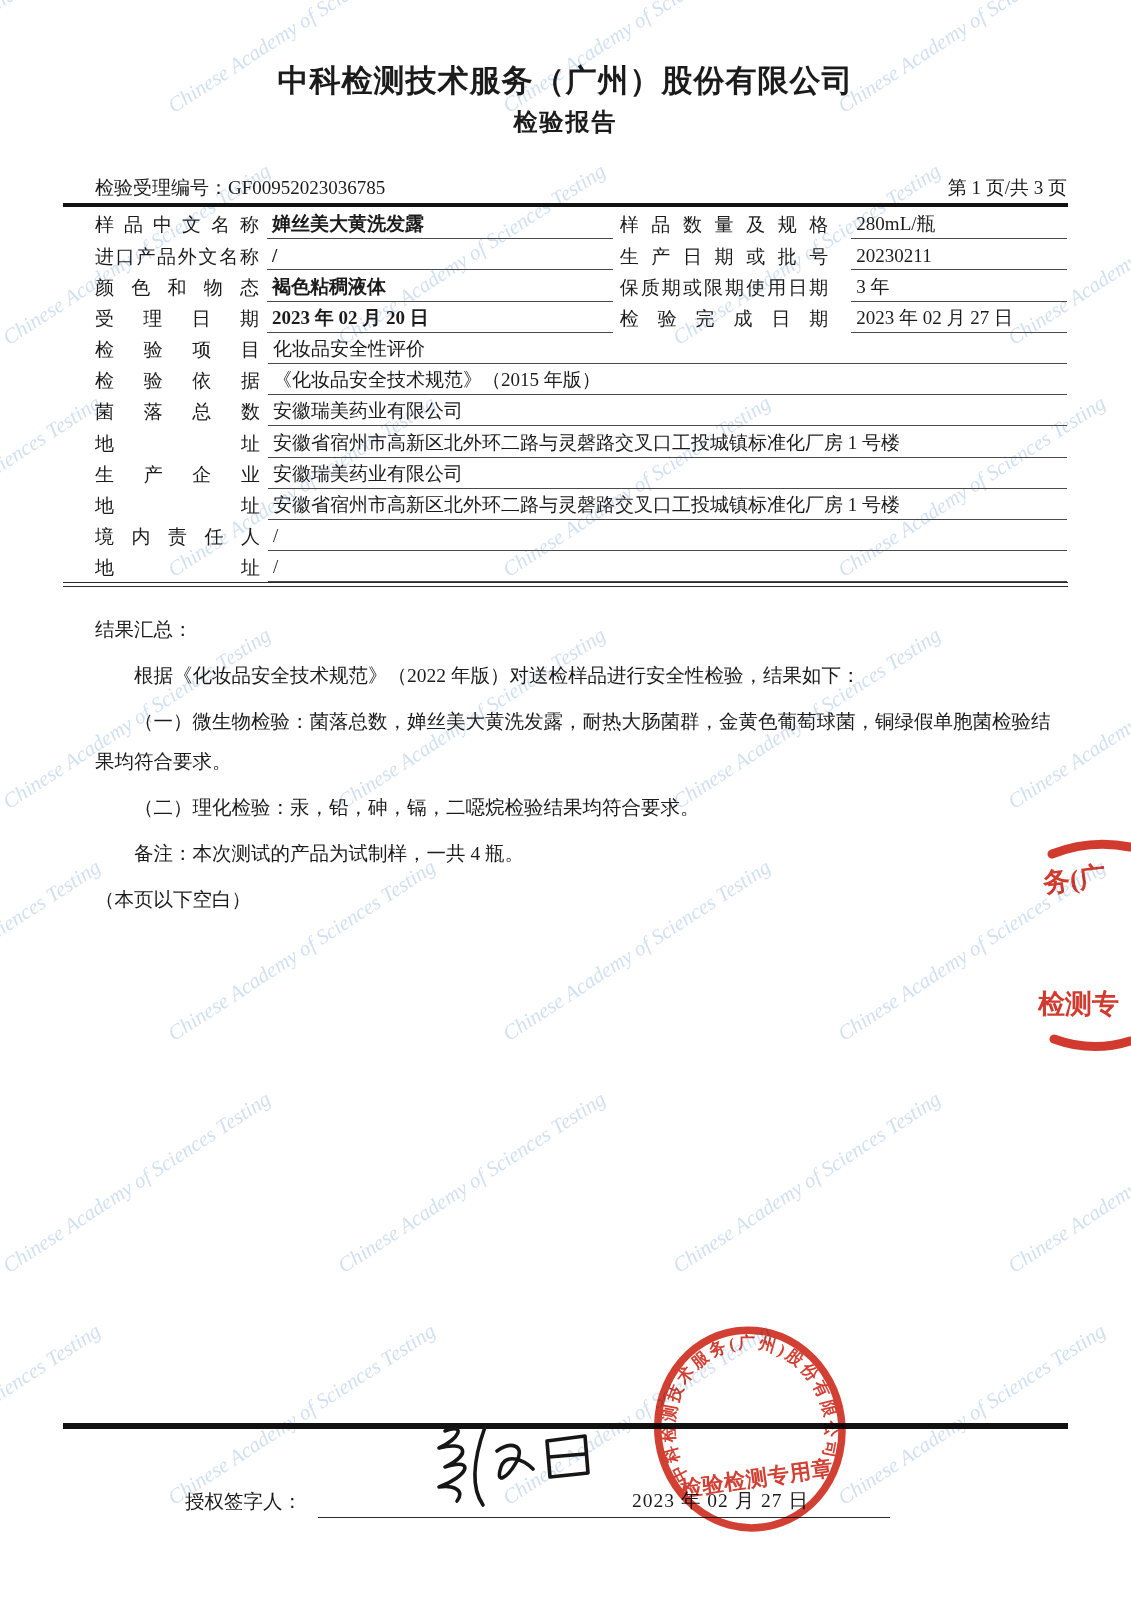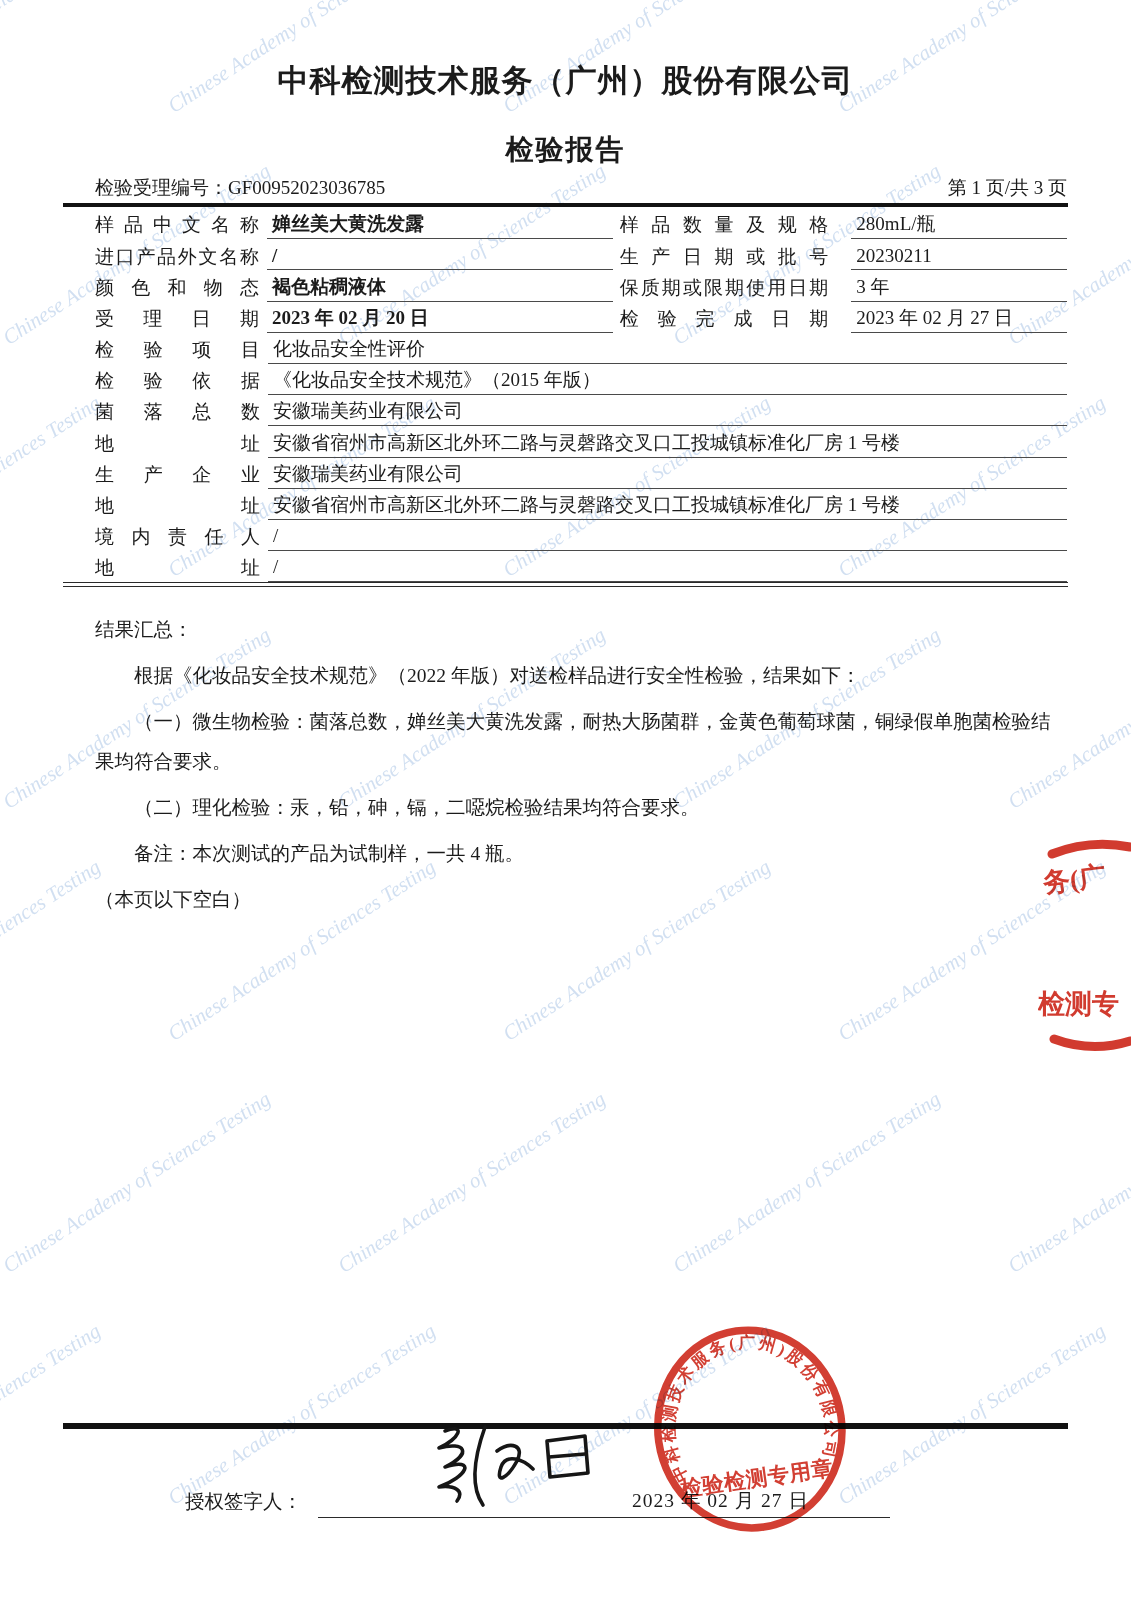--- a/index.html
+++ b/index.html
@@ -22,22 +22,22 @@
     transform:rotate(-33deg);
     opacity:.62;
     font-family:"Liberation Serif", serif;
   }
   
   .company-title{
     position:absolute;top:60px;left:0;width:100%;
     text-align:center;font-size:31px;font-weight:bold;letter-spacing:1px;z-index:2;
   }
   .report-title{
-    position:absolute;top:131px;left:0;width:100%;
-    text-align:center;font-size:28px;font-weight:bold;letter-spacing:2px;z-index:2;
+    position:absolute;top:106px;left:0;width:100%;
+    text-align:center;font-size:24px;font-weight:bold;letter-spacing:2px;z-index:2;
   }
   .meta-row{
     position:absolute;top:175px;left:95px;width:972px;
     display:flex;justify-content:space-between;
     font-size:19px;z-index:2;
   }
   
   .rule-top{position:absolute;left:63px;top:203px;width:1005px;height:4px;background:#121212;z-index:2;}
   .rule-table-bottom{position:absolute;left:63px;top:582px;width:1005px;height:5px;border-top:1.5px solid #2a2a2a;border-bottom:1.5px solid #2a2a2a;box-sizing:border-box;z-index:2;}
   .rule-heavy{position:absolute;left:63px;top:1423px;width:1005px;height:6px;background:#111;z-index:2;}

